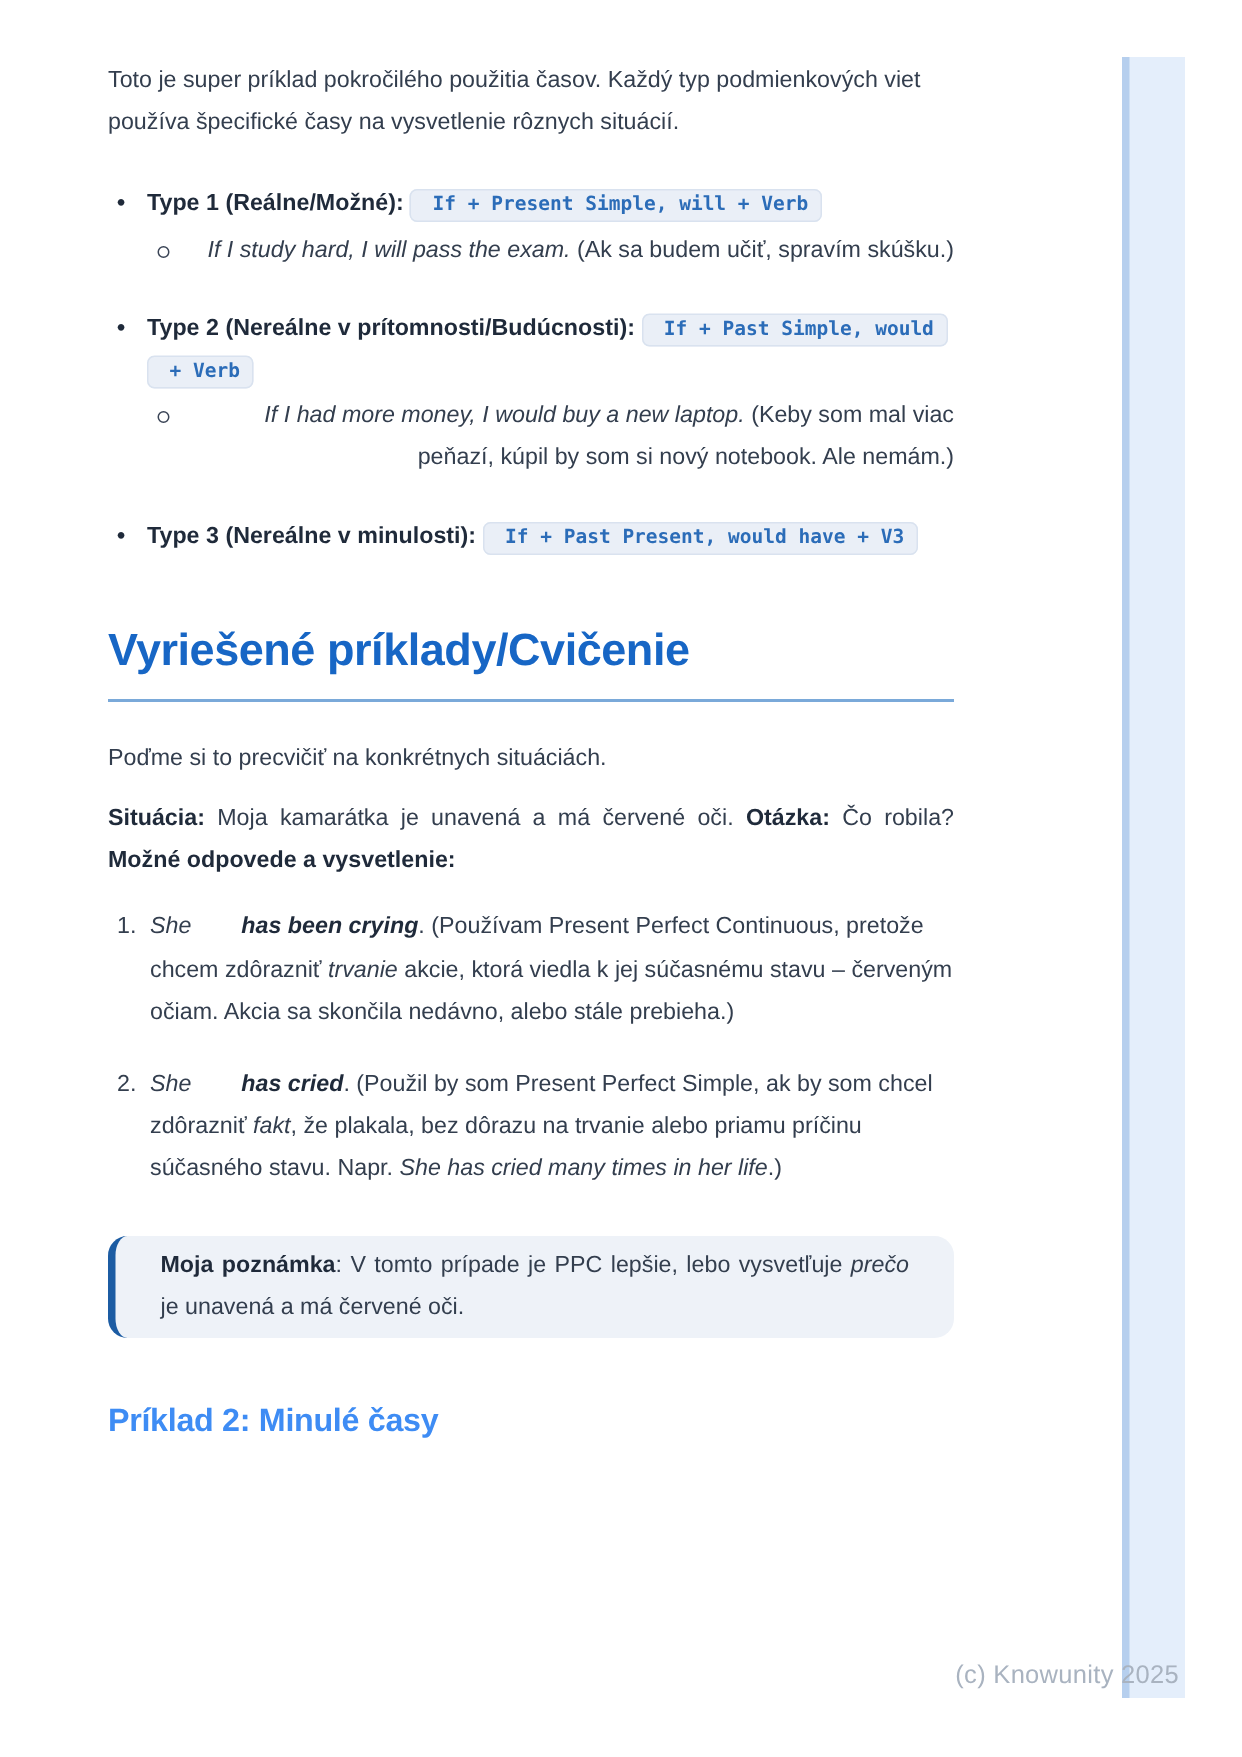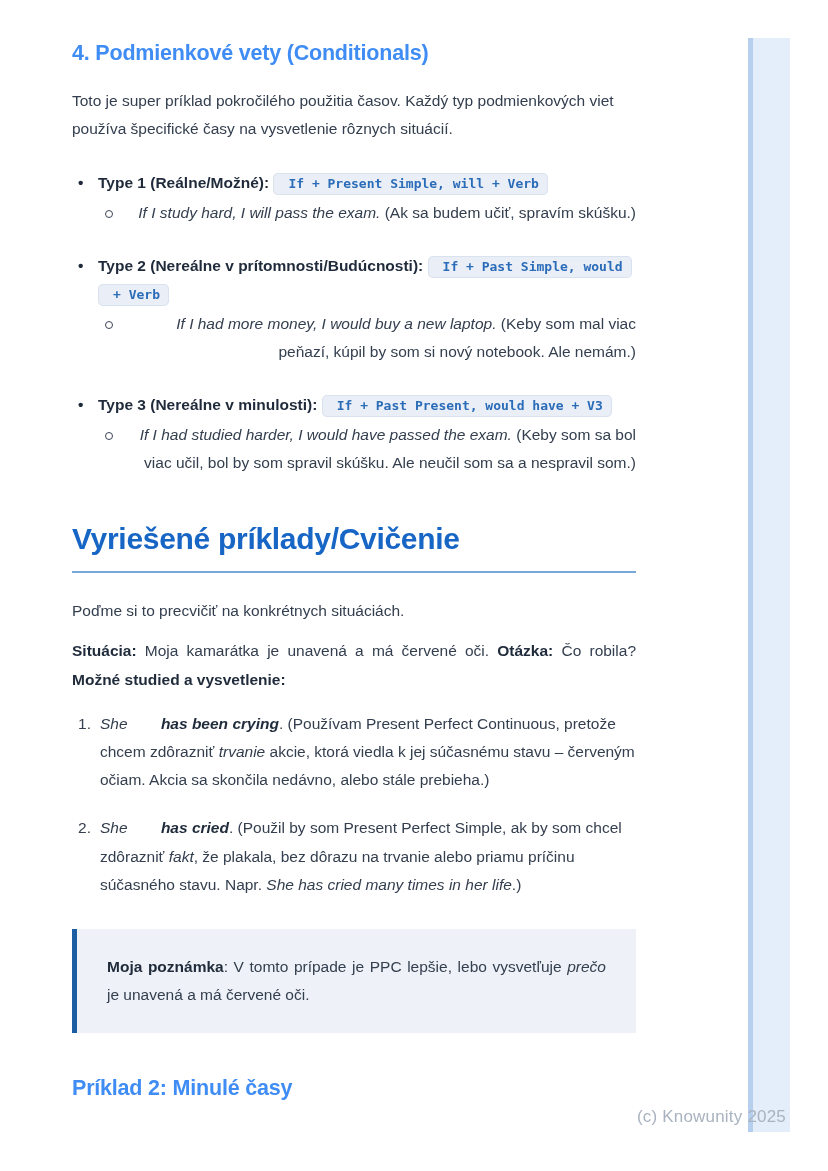--- a/index.html
+++ b/index.html
@@ -71,72 +71,69 @@
   ol.answers > li{
     counter-increment:ans;position:relative;padding-left:22px;margin:0 0 20px 0;
   }
   ol.answers > li::before{
     content:counter(ans) ".";position:absolute;left:0;top:0;color:var(--body-text);
   }
   blockquote.note{
     margin:30px 0 0 0;
     background:var(--callout-bg);
     border-left:5px solid var(--callout-border);
-    padding:24px 30px;
+    padding:6px 30px;
     text-align:justify;
+    border-radius:13px;
   }
   .side-rail{
     position:absolute;top:38px;right:38px;bottom:39px;width:42px;
     background:var(--rail-fill);
     border-left:5px solid var(--rail-edge);
   }
   .watermark{
     position:absolute;right:42px;bottom:38px;
     font-size:17px;color:var(--watermark);letter-spacing:0.2px;
     z-index:2;
   }
 </style>
 </head>
 <body>
 
 <div class="side-rail"></div>
 
 <main class="content">
 
-  <h3 class="doc-h3">4. Podmienkové vety (Conditionals)</h3>
 
   <p class="doc-p">Toto je super príklad pokročilého použitia časov. Každý typ podmienkových viet používa špecifické časy na vysvetlenie rôznych situácií.</p>
 
   <ul class="types">
     <li>
       <div><span class="s-b">Type 1 (Reálne/Možné): </span><span class="s-code">If + Present Simple, will + Verb</span></div>
       <ul class="sub">
         <li><span class="s-i">If I study hard, I will pass the exam.</span><span> (Ak sa budem učiť, spravím skúšku.)</span></li>
       </ul>
     </li>
     <li>
       <div><span class="s-b">Type 2 (Nereálne v prítomnosti/Budúcnosti): </span><span class="s-code">If + Past Simple, would + Verb</span></div>
       <ul class="sub">
         <li><span class="s-i">If I had more money, I would buy a new laptop.</span><span> (Keby som mal viac peňazí, kúpil by som si nový notebook. Ale nemám.)</span></li>
       </ul>
     </li>
     <li>
       <div><span class="s-b">Type 3 (Nereálne v minulosti): </span><span class="s-code">If + Past Present, would have + V3</span></div>
-      <ul class="sub">
-        <li><span class="s-i">If I had studied harder, I would have passed the exam.</span><span> (Keby som sa bol viac učil, bol by som spravil skúšku. Ale neučil som sa a nespravil som.)</span></li>
-      </ul>
     </li>
   </ul>
 
   <h2 class="doc-h2">Vyriešené príklady/Cvičenie</h2>
 
   <p class="doc-p" style="margin-top:24px;">Poďme si to precvičiť na konkrétnych situáciách.</p>
 
 
-  <p class="doc-p justified"><span class="s-b">Situácia:</span><span> Moja kamarátka je unavená a má červené oči. </span><span class="s-b">Otázka:</span><span> Čo robila? </span><span class="s-b">Možné studied a vysvetlenie:</span></p>
+  <p class="doc-p justified"><span class="s-b">Situácia:</span><span> Moja kamarátka je unavená a má červené oči. </span><span class="s-b">Otázka:</span><span> Čo robila? </span><span class="s-b">Možné odpovede a vysvetlenie:</span></p>
 
   <ol class="answers">
     <li><span class="s-i">She </span><span class="s-bi">has been crying</span><span>. (Používam Present Perfect Continuous, pretože chcem zdôrazniť </span><span class="s-i">trvanie</span><span> akcie, ktorá viedla k jej súčasnému stavu – červeným očiam. Akcia sa skončila nedávno, alebo stále prebieha.)</span></li>
     <li><span class="s-i">She </span><span class="s-bi">has cried</span><span>. (Použil by som Present Perfect Simple, ak by som chcel zdôrazniť </span><span class="s-i">fakt</span><span>, že plakala, bez dôrazu na trvanie alebo priamu príčinu súčasného stavu. Napr. </span><span class="s-i">She has cried many times in her life</span><span>.)</span></li>
   </ol>
 
   <blockquote class="note">
     <p><span class="s-b">Moja poznámka</span><span>: V tomto prípade je PPC lepšie, lebo vysvetľuje </span><span class="s-i">prečo</span><span> je unavená a má červené oči.</span></p>
   </blockquote>
 

